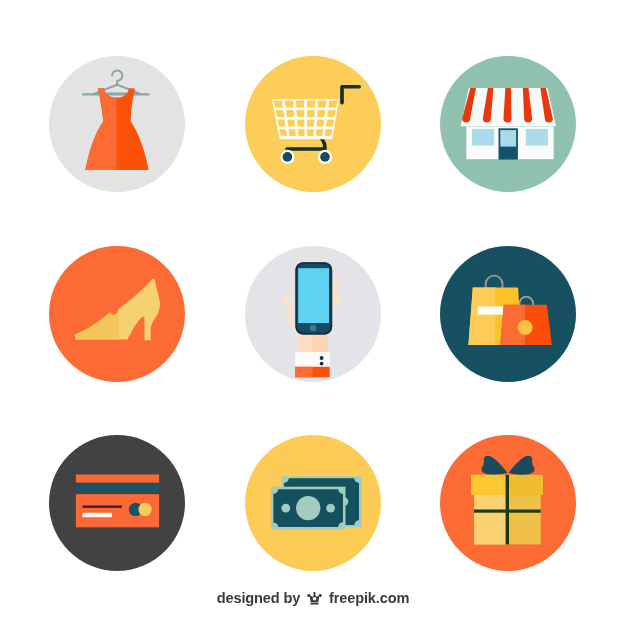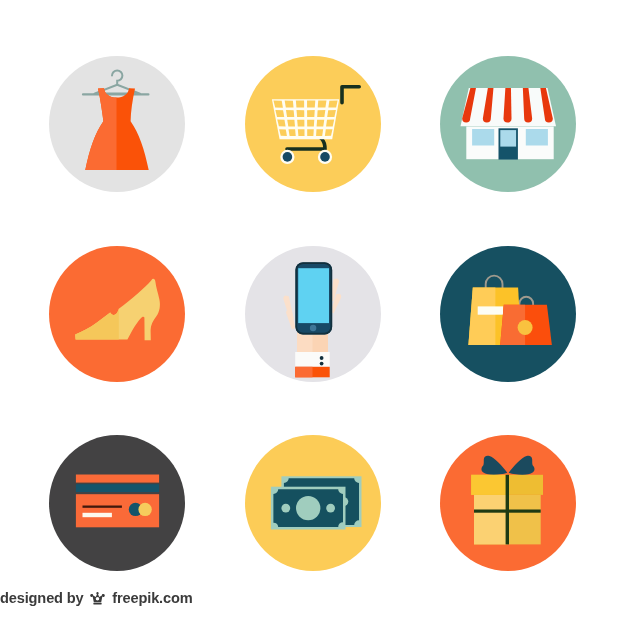--- a/index.html
+++ b/index.html
@@ -1,20 +1,20 @@
 <!DOCTYPE html>
 <html><head>
 <meta charset="utf-8">
 <style>
   html,body{margin:0;padding:0;}
   body{width:626px;height:626px;background:#ffffff;font-family:"Liberation Sans",sans-serif;overflow:hidden;}
   .stage{position:relative;width:626px;height:626px;}
   .tile{position:absolute;width:136px;height:136px;border-radius:50%;}
   .tile svg{position:absolute;left:0;top:0;width:136px;height:136px;display:block;}
-  .credit{position:absolute;left:0;right:0;top:590px;font-size:14.6px;font-weight:bold;color:#3b3b3b;letter-spacing:-0.15px;}
+  .credit{position:absolute;left:0;right:0;top:590px;text-align:center;font-size:14.6px;font-weight:bold;color:#3b3b3b;letter-spacing:-0.15px;}
   .credit .crown{display:inline-block;vertical-align:-2px;margin:0 3px;}
   #t-dress{left:49px;top:56px;}
   #t-cart{left:245px;top:56px;}
   #t-store{left:440px;top:56px;}
   #t-heel{left:49px;top:246px;}
   #t-phone{left:245px;top:246px;}
   #t-bags{left:440px;top:246px;}
   #t-card{left:49px;top:435px;}
   #t-money{left:245px;top:435px;}
   #t-gift{left:440px;top:435px;}

